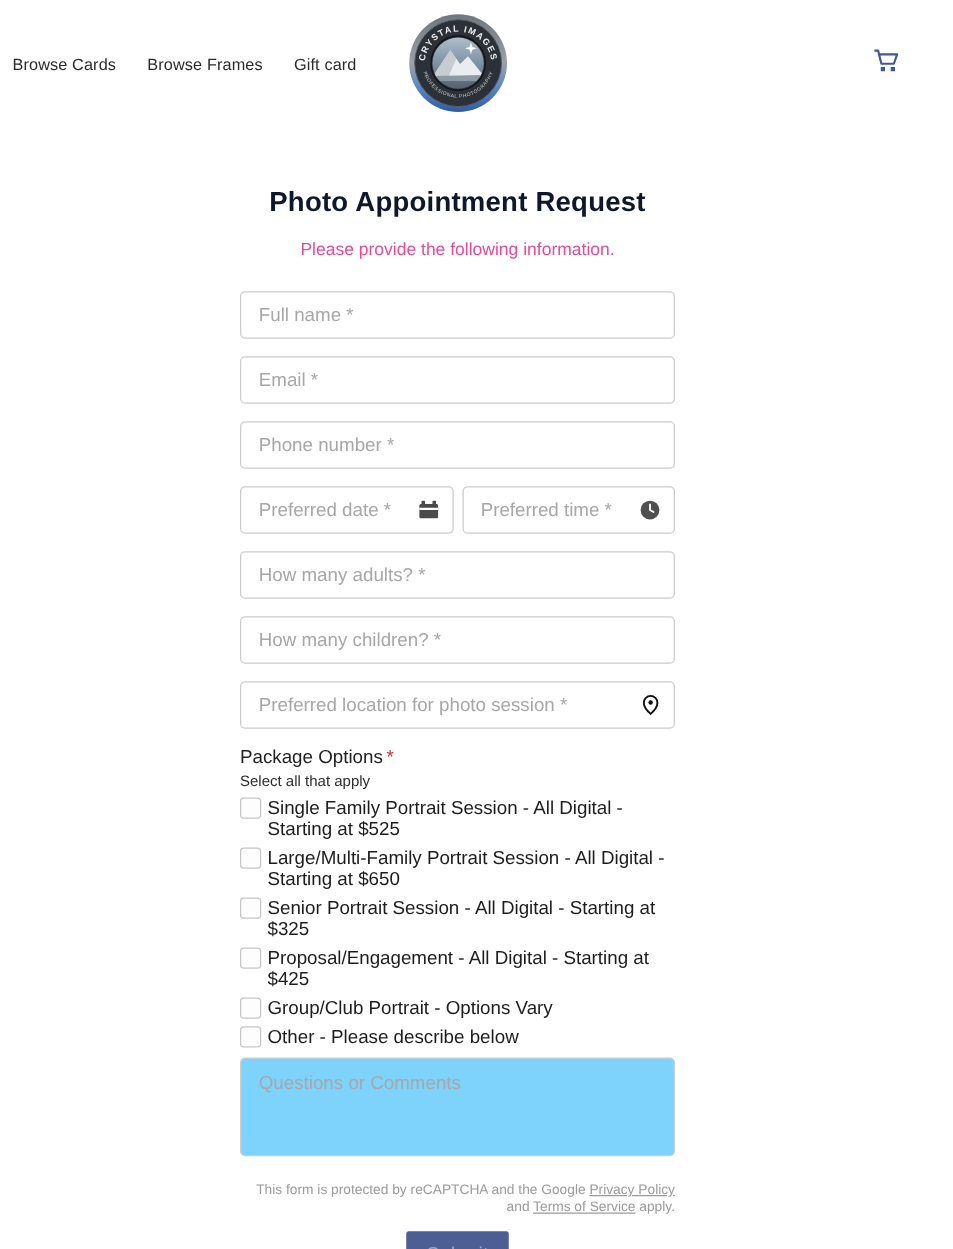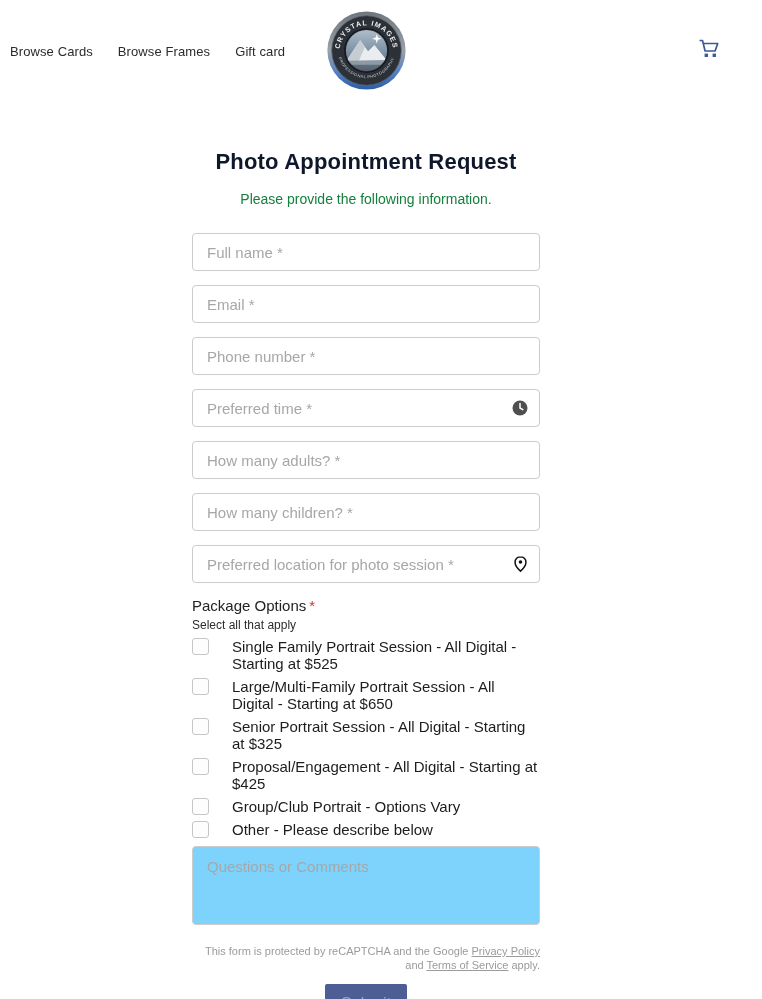--- a/index.html
+++ b/index.html
@@ -15,37 +15,37 @@
   .nav a {
     font-size: 13px; color: #2b2b2b; text-decoration: none; cursor: pointer;
     letter-spacing: .1px;
   }
   .logo { position: absolute; left: 327px; top: 11px; width: 79px; height: 79px; cursor: pointer; }
   .cart-btn { position: absolute; left: 697px; top: 39px; width: 24px; height: 24px; cursor: pointer; background:none; border:none; }
   
   .content { width: 348px; margin-left: 192px; }
   .page-title { margin-top: 50px; font-size: 22px; line-height: 24px; font-weight: bold;
     color: #0f172a; text-align: center; letter-spacing: .2px; }
-  .page-subtitle { margin-top: 17px; font-size: 14px; line-height: 17px; color: #15803d; text-align: center; }
+  .page-subtitle { margin-top: 17px; font-size: 14px; line-height: 17px; color: #ec4899; text-align: center; }
   form { margin-top: 25px; }
   .field-wrap { position: relative; margin-bottom: 14px; }
   .tf {
     width: 100%; height: 38px; border: 1px solid #cccccc; border-radius: 4px;
     padding: 0 14px; font-size: 15px; color: #a21caf; font-family: inherit; background:#fff;
   }
   .tf::placeholder, .ta::placeholder { color: #a7a7a7; opacity: 1; }
   .row2 { display: flex; gap: 7px; }
   .row2 .field-wrap { flex: 1; margin-bottom: 14px; }
   .has-icon .tf { padding-right: 38px; }
   .field-icon { position: absolute; right: 12px; top: 50%; transform: translateY(-50%); display:flex; }
   
   .po-label-row { margin-top: 8px; font-size: 15px; color: #222; }
   .req-star { color: #cf2f2f; margin-left: 3px; }
   .po-hint { margin-top: 4px; font-size: 12px; color: #2c2c2c; }
-  .cb-row { display: flex; align-items: flex-start; gap: 23px; margin-top: 6px; cursor: pointer; }
+  .cb-row { display: flex; align-items: flex-start; gap: 5px; margin-top: 6px; cursor: pointer; }
   .cb-box {
     flex: none; width: 17px; height: 17px; border: 1px solid #c6c6c6;
     border-radius: 3px; background: #fdfdfd; margin-top: 0px;
   }
   .cb-label { font-size: 15px; line-height: 17px; color: #1d1d1d; }
   
   .ta {
     width: 100%; height: 79px; margin-top: 8px; border: 1px solid #cccccc; border-radius: 4px;
     padding: 11px 14px; font-size: 15px; font-family: inherit; color:#333; resize: none; background:#7dd3fc;
   }
@@ -128,20 +128,31 @@
     </div>
     <div class="field-wrap">
       <input class="tf" type="text" placeholder="Email *" style="">
     </div>
     <div class="field-wrap">
       <input class="tf" type="text" placeholder="Phone number *" style="">
     </div>
 
     <div class="row2">
       <div class="field-wrap has-icon">
+        <input class="tf" type="text" placeholder="Preferred date *" style="">
+        <span class="field-icon">
+          <svg width="16" height="16" viewBox="0 0 16 16">
+            <rect x="2.2" y="0.5" width="2.8" height="4.2" rx="0.6" fill="#4a4a4a"></rect>
+            <rect x="11" y="0.5" width="2.8" height="4.2" rx="0.6" fill="#4a4a4a"></rect>
+            <rect x="0.5" y="3.2" width="15" height="11.3" rx="1.2" fill="#4a4a4a"></rect>
+            <rect x="0.5" y="6.2" width="15" height="1.8" fill="#ffffff"></rect>
+          </svg>
+        </span>
+      </div>
+      <div class="field-wrap has-icon">
         <input class="tf" type="text" placeholder="Preferred time *" style="">
         <span class="field-icon">
           <svg width="16" height="16" viewBox="0 0 16 16">
             <circle cx="8" cy="8" r="7.5" fill="#4f4f4f"></circle>
             <path d="M8 8 V3.6 M8 8 L10.8 9.6" stroke="#ffffff" stroke-width="1.5" stroke-linecap="round" fill="none"></path>
           </svg>
         </span>
       </div>
     </div>
 

